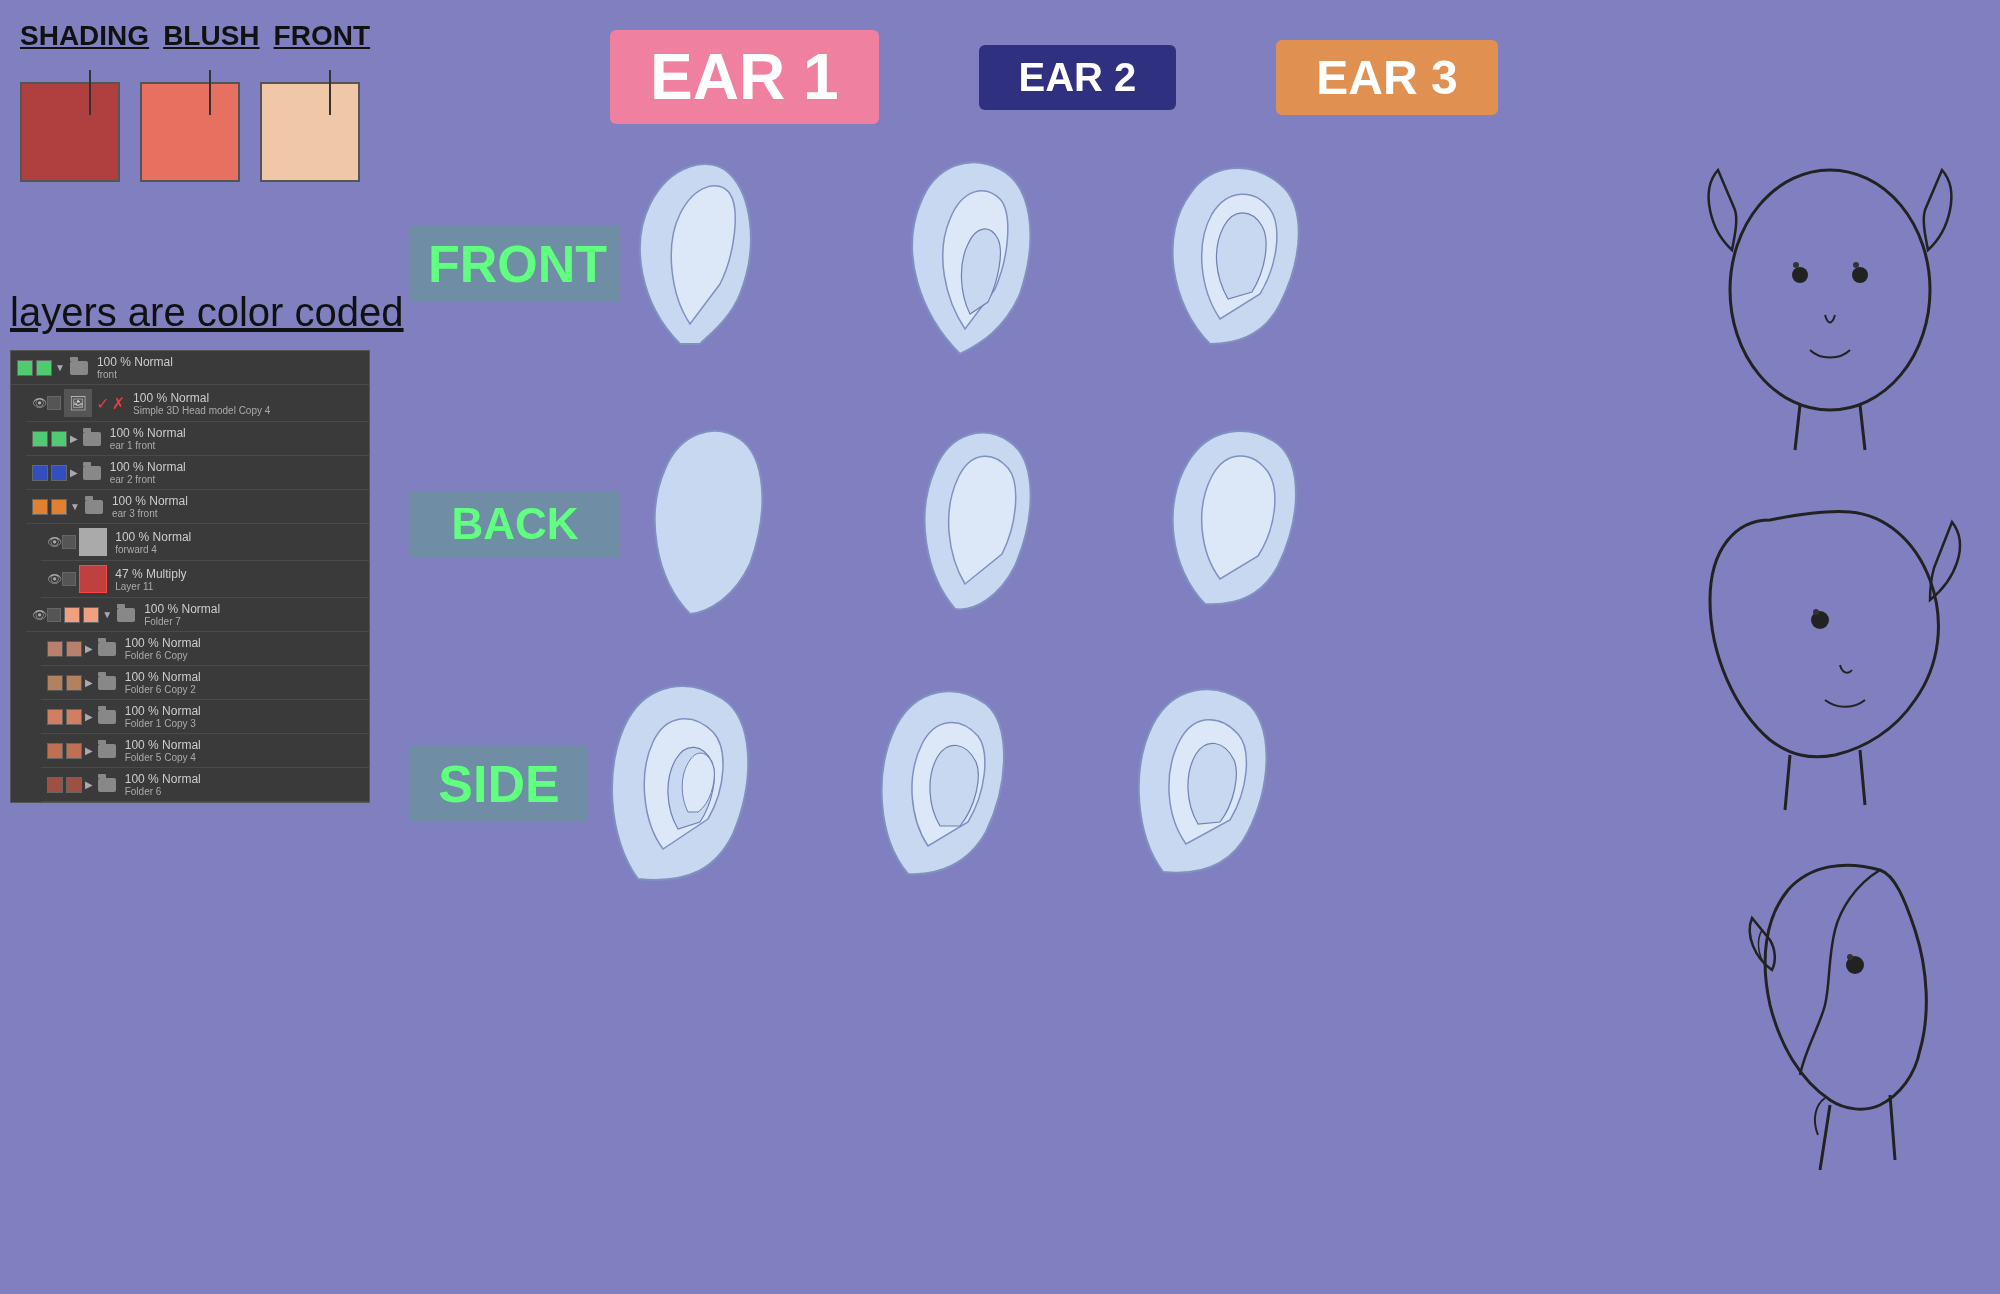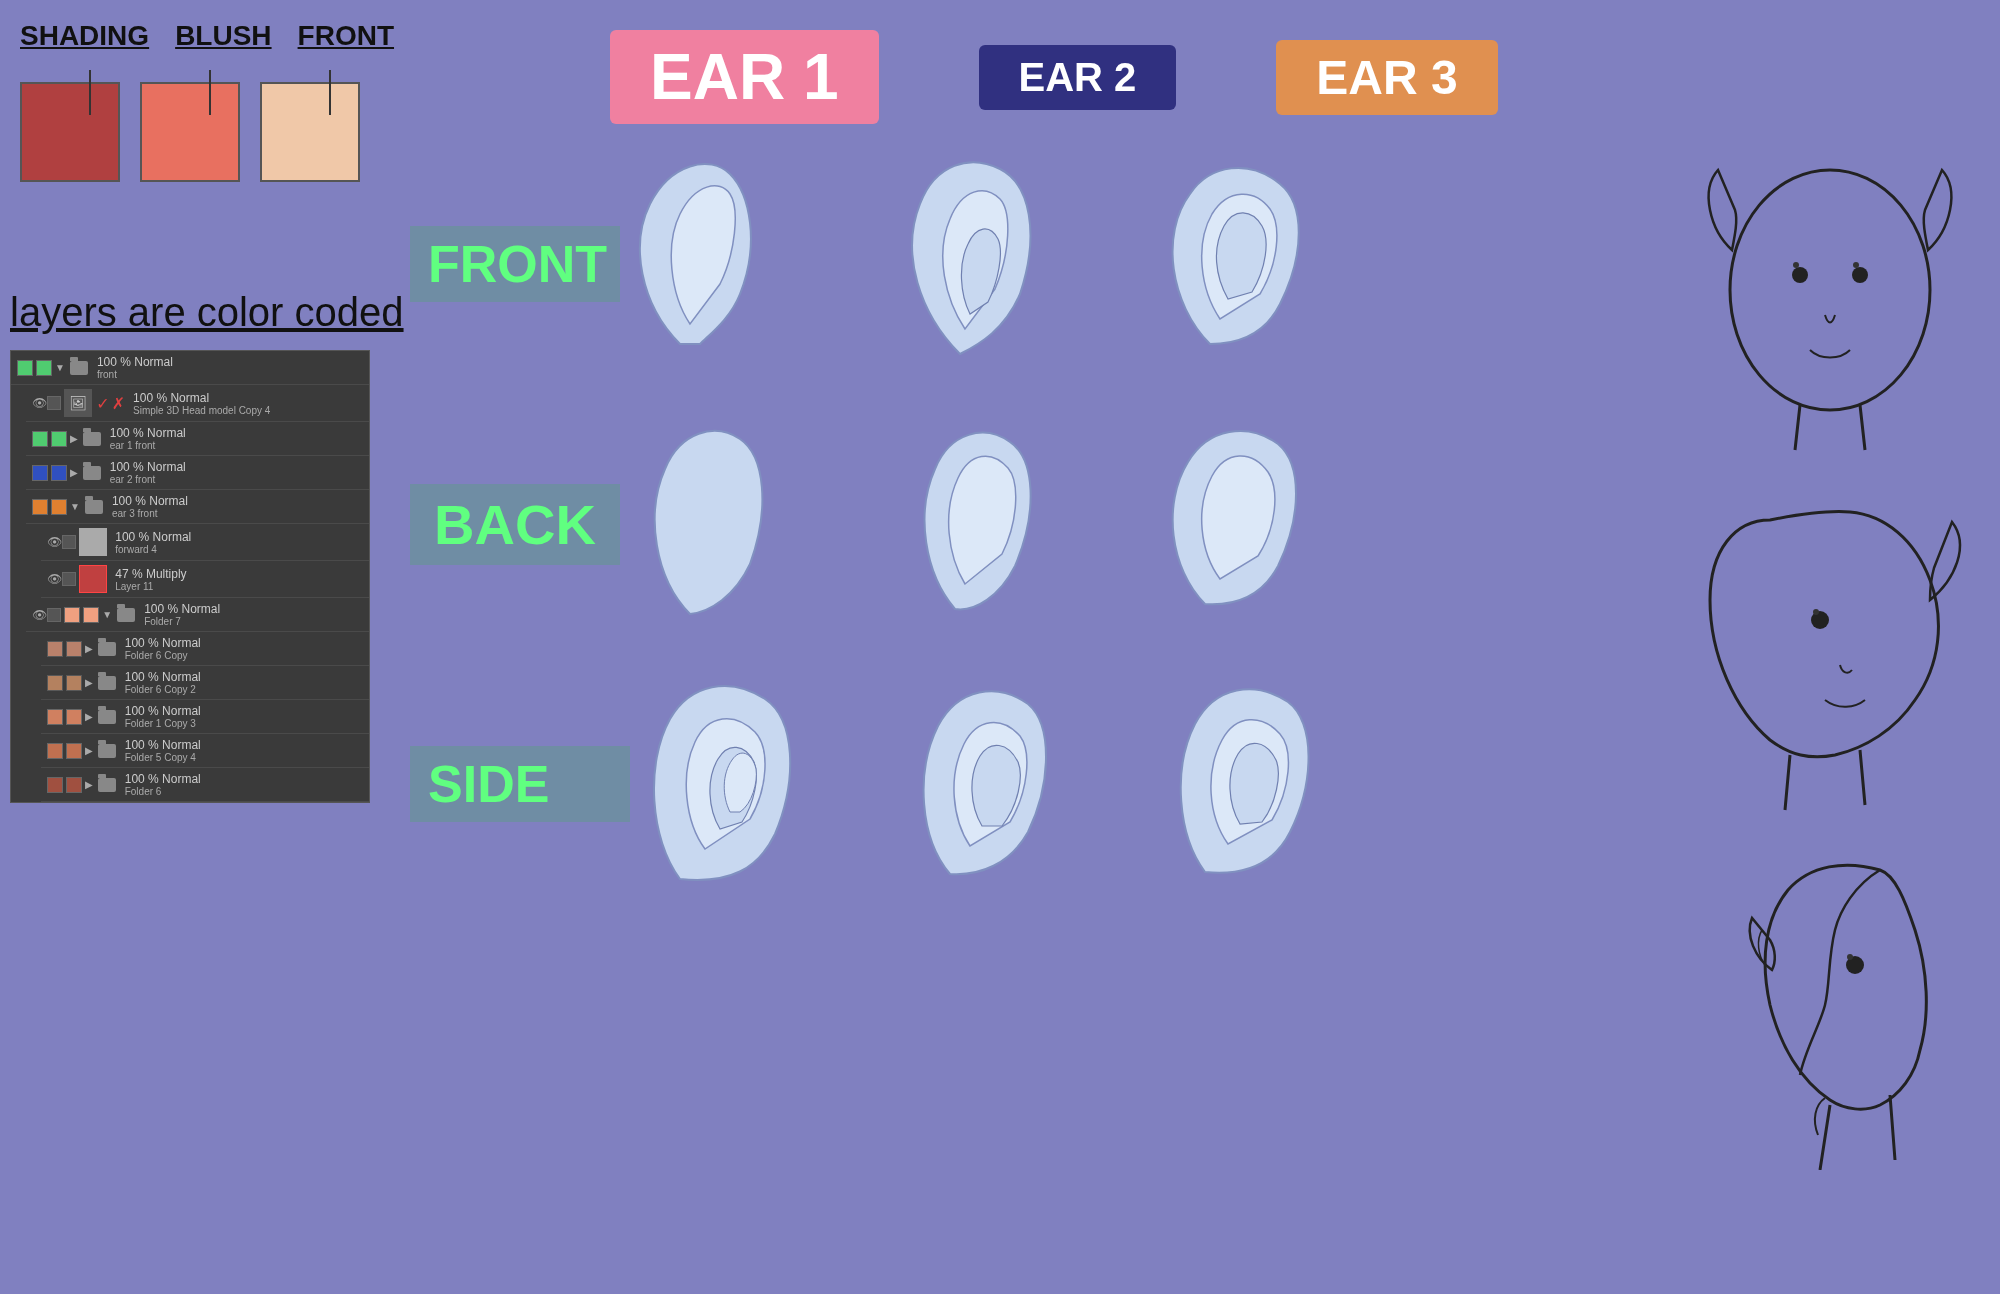--- a/index.html
+++ b/index.html
@@ -13,21 +13,21 @@
     }
 
     
     .swatches-section {
       position: absolute;
       top: 20px;
       left: 20px;
     }
     .swatch-labels {
       display: flex;
-      gap: 26px;
+      gap: 14px;
       margin-bottom: 24px;
     }
     .swatch-label {
       font-size: 28px;
       font-weight: bold;
       text-decoration: underline;
       color: #111;
     }
     .swatches-row {
       display: flex;
@@ -373,21 +373,21 @@
     <div style="width:220px; height:240px;">
       <svg width="200" height="240" viewBox="0 0 200 240">
         <path d="M70,200 C30,160 20,90 50,50 C70,20 110,15 140,40 C165,60 165,110 140,160 C125,190 100,200 70,200 Z" fill="#c8d8f0" stroke="#8090c0" stroke-width="2"></path>
         <path d="M80,175 C60,145 55,100 72,70 C88,44 115,45 130,65 C142,82 138,120 120,150 Z" fill="#dce8f8" stroke="#8090c0" stroke-width="1.5"></path>
         <path d="M88,155 C75,132 72,104 84,82 C94,64 112,65 122,82 C130,96 126,125 112,148 Z" fill="#c8d8f0" stroke="#7080b0" stroke-width="1.2"></path>
       </svg>
     </div>
   </div>
 
   <div style="display:flex; align-items:center; margin-bottom:20px;">
-    <div style="font-size:56px; font-weight:bold; color:#60ff80; background:rgba(60,180,80,0.25); padding:8px 8px; width:210px; text-align:center;">BACK</div>
+    <div style="font-size:44px; font-weight:bold; color:#60ff80; background:rgba(60,180,80,0.25); padding:8px 8px; width:210px; text-align:center;">BACK</div>
 
     <div style="width:220px; height:240px; margin-right:40px;">
       <svg width="200" height="240" viewBox="0 0 200 240">
         <path d="M70,210 C35,175 25,110 45,65 C60,28 95,18 120,35 C145,52 150,105 130,160 C115,192 90,208 70,210 Z" fill="#c8d8f0" stroke="#8090c0" stroke-width="2"></path>
       </svg>
     </div>
 
     <div style="width:220px; height:240px; margin-right:40px;">
       <svg width="200" height="240" viewBox="0 0 200 240">
         <path d="M75,205 C45,170 35,110 55,65 C70,28 105,20 130,38 C155,55 158,108 135,162 C120,192 95,208 75,205 Z" fill="#c8d8f0" stroke="#8090c0" stroke-width="2"></path>
@@ -397,21 +397,21 @@
 
     <div style="width:220px; height:240px;">
       <svg width="200" height="240" viewBox="0 0 200 240">
         <path d="M65,200 C30,165 22,100 48,58 C68,24 108,18 138,40 C162,60 162,112 138,162 C122,192 96,202 65,200 Z" fill="#c8d8f0" stroke="#8090c0" stroke-width="2"></path>
         <path d="M80,175 C60,148 55,104 72,72 C86,46 112,46 128,68 C140,86 136,124 118,152 Z" fill="#dce8f8" stroke="#8090c0" stroke-width="1.5"></path>
       </svg>
     </div>
   </div>
 
   <div style="display:flex; align-items:center;">
-    <div style="font-size:52px; font-weight:bold; color:#60ff80; background:rgba(60,180,80,0.25); padding:8px 18px; width:220px; ">SIDE</div>
+    <div style="font-size:52px; font-weight:bold; color:#60ff80; background:rgba(60,180,80,0.25); padding:8px 18px; width:178px; text-align:center;">SIDE</div>
 
     <div style="width:220px; height:240px; margin-right:40px;">
       <svg width="200" height="240" viewBox="0 0 200 240">
         <path d="M50,215 C20,175 15,100 40,55 C60,20 100,12 135,35 C165,55 168,115 145,170 C128,205 100,220 50,215 Z" fill="#c8d8f0" stroke="#8090c0" stroke-width="2"></path>
         <path d="M75,185 C55,158 50,110 65,78 C78,50 105,48 125,68 C140,84 138,124 120,155 Z" fill="#dce8f8" stroke="#8090c0" stroke-width="1.5"></path>
         <path d="M90,165 C78,145 76,115 88,95 C98,78 115,80 124,98 C130,112 124,140 112,158 Z" fill="#c8d8f0" stroke="#7080b0" stroke-width="1.2"></path>
         <path d="M100,148 C92,132 92,110 102,96 C110,84 122,88 126,105 C128,118 122,140 110,148 Z" fill="#dce8f8" stroke="#7080b0" stroke-width="1"></path>
       </svg>
     </div>
 

